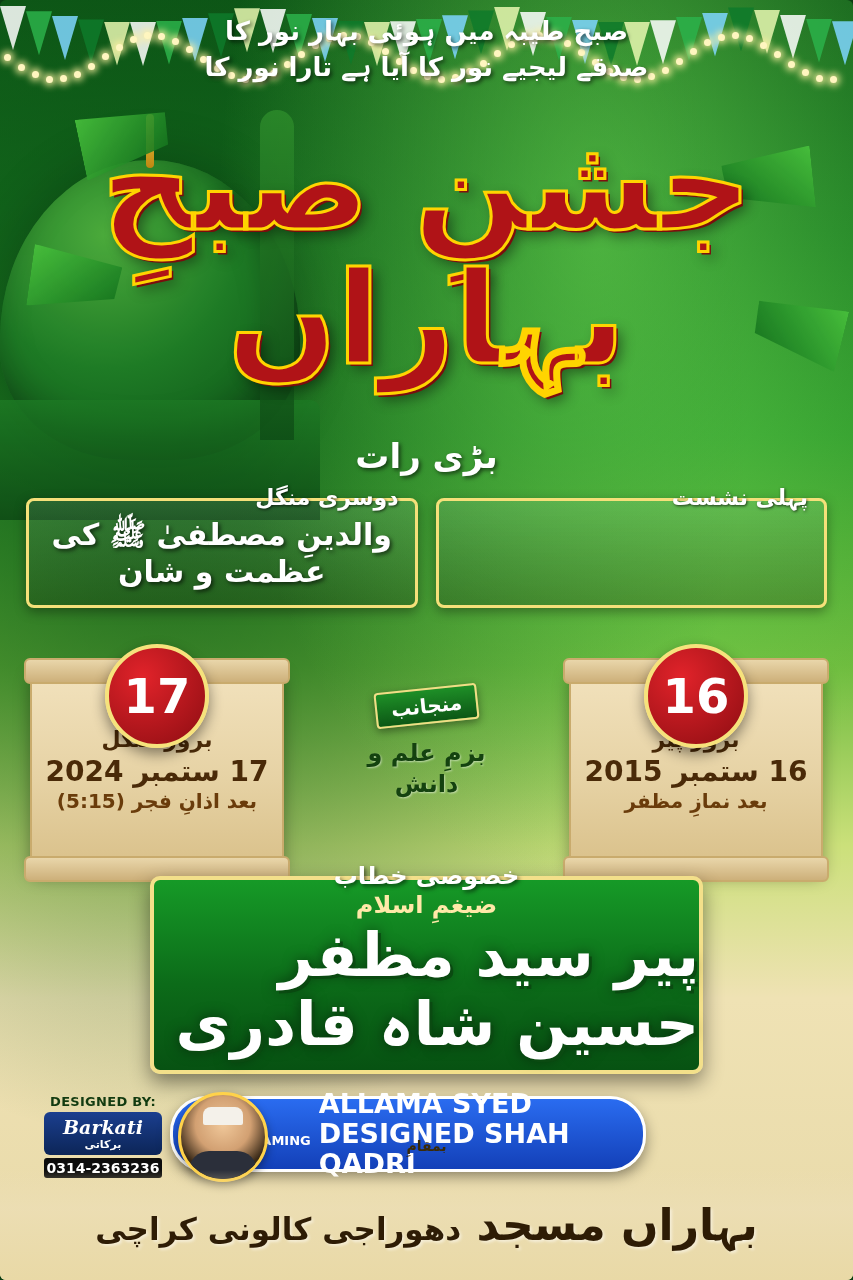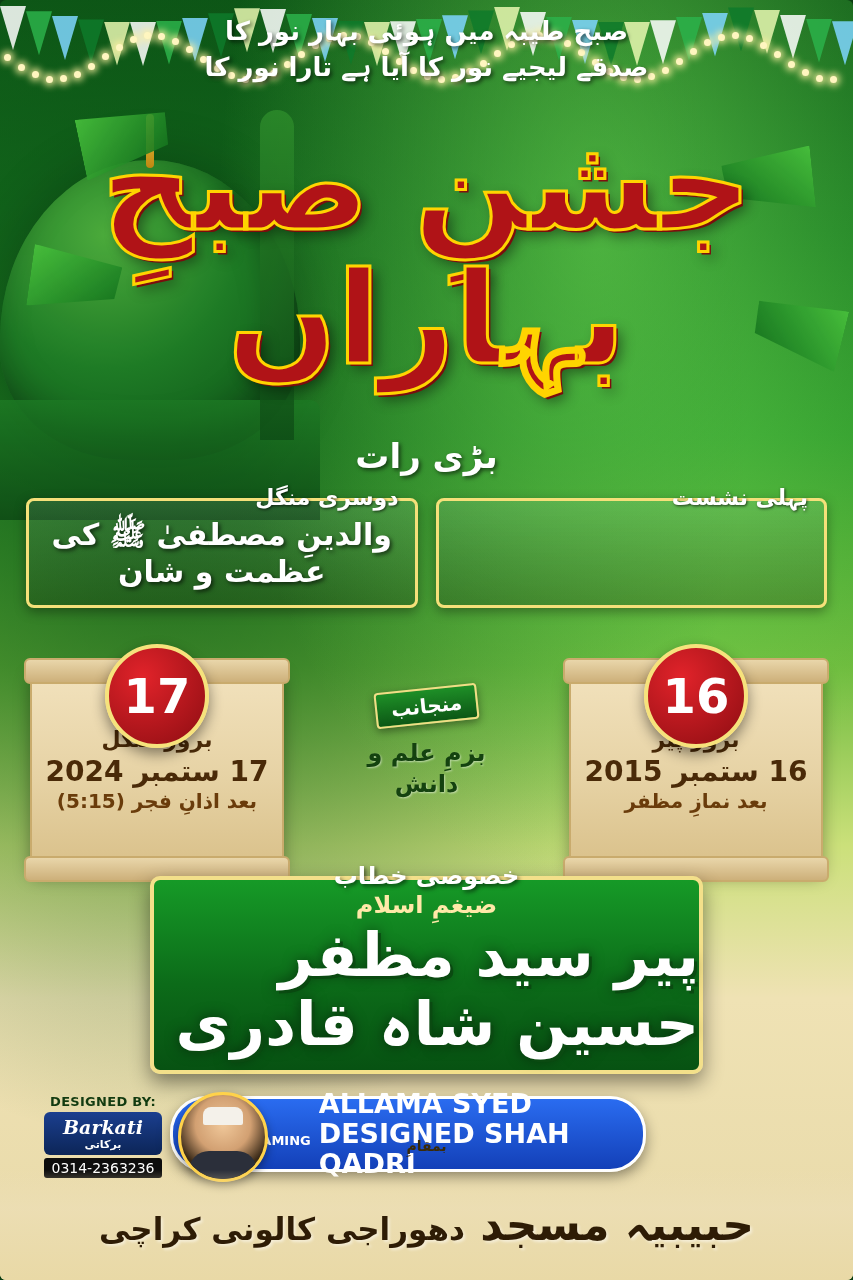--- a/index.html
+++ b/index.html
@@ -217,21 +217,21 @@
     position:absolute;left:44px;top:1094px;width:118px;text-align:center;
   }
   .designer-label{font-size:13px;font-weight:bold;color:#123b10;letter-spacing:.3px;}
   .designer-logo{
     margin-top:3px;background:linear-gradient(180deg,#1b3f8f,#0c2557);
     border-radius:6px;color:#fff;padding:4px 6px;
     font-family:"DejaVu Serif", serif;font-style:italic;font-size:19px;font-weight:bold;
   }
   .designer-sub{font-size:11px;font-style:normal;font-family:"DejaVu Sans",sans-serif;}
   .designer-phone{
-    margin-top:3px;background:#0d0d0d;color:#fff;font-size:14px;font-weight:normal;
+    margin-top:3px;background:#0d0d0d;color:#fff;font-size:14px;font-weight:bold;
     border-radius:3px;padding:2px 0;
   }
   
   .footer{
     position:absolute;left:0;right:0;bottom:0;height:110px;
     background:linear-gradient(180deg, rgba(234,219,175,.0) 0%, rgba(236,222,180,.85) 35%, #e9d9a6 100%);
     display:flex;align-items:center;justify-content:center;direction:rtl;
   }
   .footer-text{
     direction:rtl;text-align:center;color:#2e1c05;font-weight:bold;
@@ -431,18 +431,18 @@
     </div>
   </div>
   <div class="speaker-photo">
     <div class="cap"></div>
     <div class="body"></div>
   </div>
 
   <div class="footer">
     <div class="footer-crest">بمقامِ</div>
     <div class="footer-text">
-      <span>حبیبیہ مسجد</span>
+      <span>بہاراں مسجد</span>
       <span class="footer-sub">دھوراجی کالونی کراچی</span>
     </div>
   </div>
 
 </div>
 
 </body></html>

